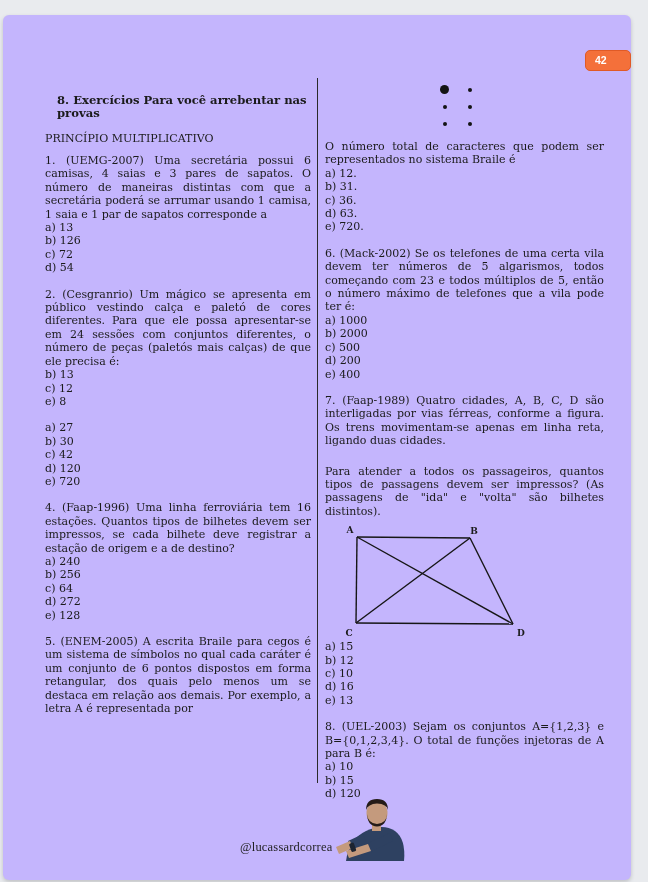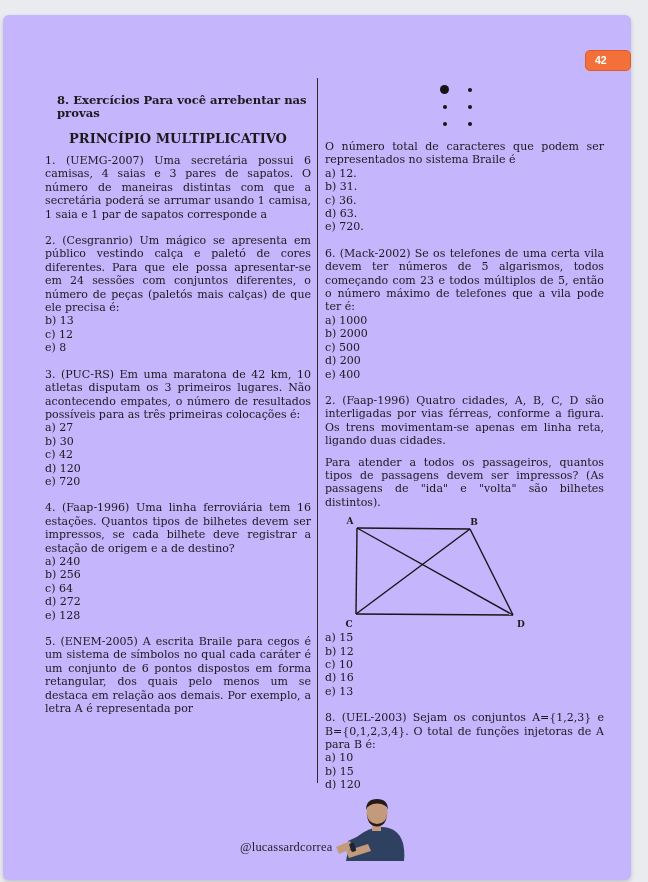--- a/index.html
+++ b/index.html
@@ -28,27 +28,27 @@
     background:#2a2a2a;
   }
   .col{position:absolute;font-size:11px;line-height:13.4px;}
   .col-left{left:42px;top:67px;width:266px;}
   .col-right{left:322px;top:64px;width:279px;}
   .heading{
     font-weight:bold;font-size:11.6px;line-height:13px;
     margin:12px;width:254px;
   }
   .section-title{
-    font-weight:bold;font-size:13px;text-align:center;
+    font-weight:normal;font-size:11px;
     margin:12px 0 0 0;line-height:14px;
   }
   .q{margin-top:13px;}
   .q.first{margin-top:8px;}
   .qbody{margin:0;text-align:justify;}
-  .qbody.para2{margin-top:8px;}
+  .qbody.para2{margin-top:17px;}
   .opts .option{white-space:nowrap;}
   .braille{
     margin:2px 0 4px 107px;
   }
   .braille-row{display:flex;}
   .braille-cell,.braille-row span{display:flex;}
   .braille-row span{
     width:25px;height:17px;align-items:center;justify-content:center;
   }
   .braille-row span::after{
@@ -75,33 +75,38 @@
   <div class="badge">42</div>
 
   <div class="divider"></div>
 
   <div class="col col-left">
     <p class="heading">8. Exercícios Para você arrebentar nas provas</p>
     <p class="section-title">PRINCÍPIO MULTIPLICATIVO</p>
 
     <section class="q first">
       <p class="qbody">1. (UEMG-2007) Uma secretária possui 6 camisas, 4 saias e 3 pares de sapatos. O número de maneiras distintas com que a secretária poderá se arrumar usando 1 camisa, 1 saia e 1 par de sapatos corresponde a</p>
+      <div class="opts">
+          <div class="option">a) 13</div>
+          <div class="option">b) 126</div>
+          <div class="option">c) 72</div>
+          <div class="option">d) 54</div>
+        </div>
     </section>
 
     <section class="q">
       <p class="qbody">2. (Cesgranrio) Um mágico se apresenta em público vestindo calça e paletó de cores diferentes. Para que ele possa apresentar-se em 24 sessões com conjuntos diferentes, o número de peças (paletós mais calças) de que ele precisa é:</p>
       <div class="opts">
           <div class="option">b) 13</div>
           <div class="option">c) 12</div>
           <div class="option">e) 8</div>
         </div>
     </section>
 
     <section class="q">
-      <p class="qbody">3. (PUC-RS) Em uma maratona de 42 km, 10 atletas disputam os 3 primeiros lugares. Não acontecendo empates, o número de resultados possíveis para as três primeiras colocações é:</p>
       <div class="opts">
           <div class="option">a) 27</div>
           <div class="option">b) 30</div>
           <div class="option">c) 42</div>
           <div class="option">d) 120</div>
           <div class="option">e) 720</div>
         </div>
     </section>
 
     <section class="q">
@@ -153,21 +158,21 @@
       <div class="opts">
           <div class="option">a) 1000</div>
           <div class="option">b) 2000</div>
           <div class="option">c) 500</div>
           <div class="option">d) 200</div>
           <div class="option">e) 400</div>
         </div>
     </section>
 
     <section class="q">
-      <p class="qbody">2. (Faap-1996) Quatro cidades, A, B, C, D são interligadas por vias férreas, conforme a figura. Os trens movimentam-se apenas em linha reta, ligando duas cidades.</p>
+      <p class="qbody">7. (Faap-1989) Quatro cidades, A, B, C, D são interligadas por vias férreas, conforme a figura. Os trens movimentam-se apenas em linha reta, ligando duas cidades.</p>
       <p class="qbody para2">Para atender a todos os passageiros, quantos tipos de passagens devem ser impressos? (As passagens de "ida" e "volta" são bilhetes distintos).</p>
 
       <svg class="rail-figure" width="250" height="114" viewBox="0 0 250 114">
         <g stroke="#161616" stroke-width="1.4" fill="none">
           <line x1="20" y1="13" x2="133" y2="14"></line>
           <line x1="20" y1="13" x2="19" y2="99"></line>
           <line x1="19" y1="99" x2="176" y2="100"></line>
           <line x1="133" y1="14" x2="176" y2="100"></line>
           <line x1="20" y1="13" x2="176" y2="100"></line>
           <line x1="19" y1="99" x2="133" y2="14"></line>

